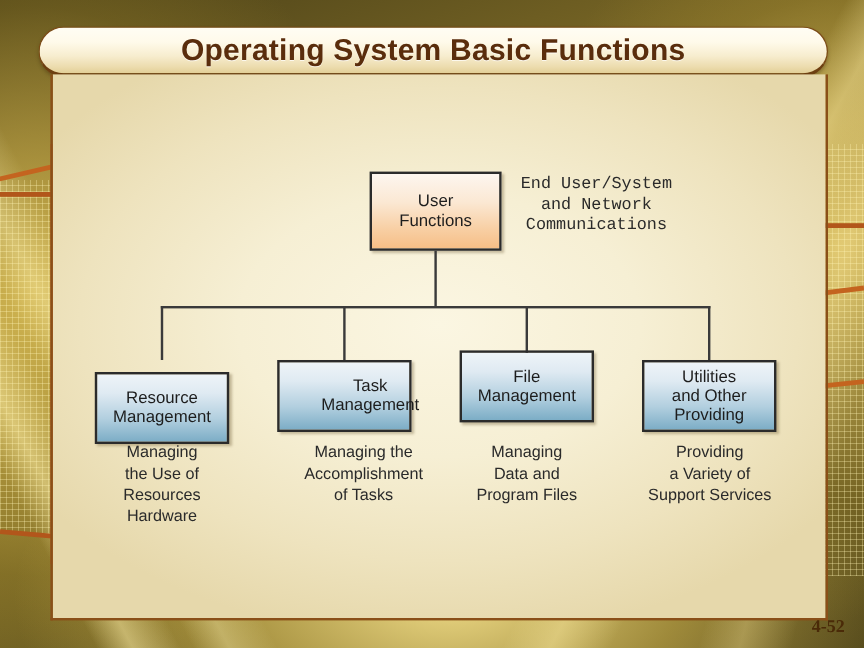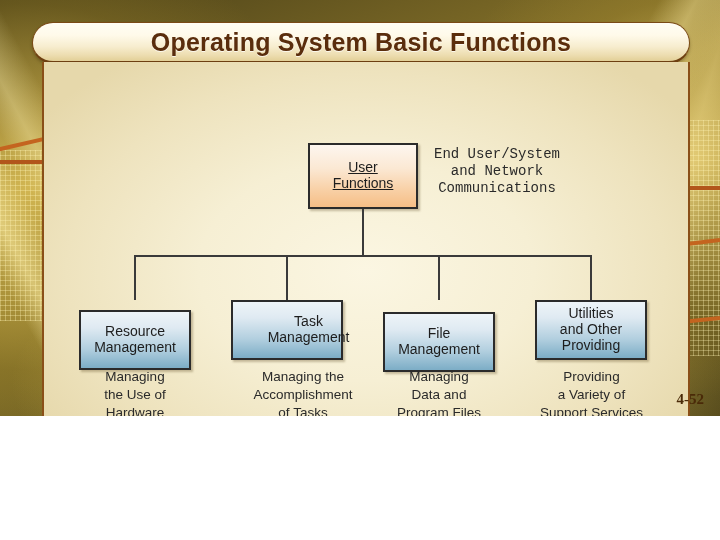--- a/index.html
+++ b/index.html
@@ -7,21 +7,21 @@
   html, body {
     width: 720px;
     height: 540px;
     overflow: hidden;
     font-family: "Liberation Sans", sans-serif;
   }
 
   #slide {
     position: relative;
     width: 720px;
-    height: 416px;
+    height: 540px;
     background: #7dd3fc;
     overflow: hidden;
   }
 
   
   .bg-base {
     position: absolute;
     inset: 0;
     background:
       radial-gradient(ellipse 70% 50% at 52% 92%, rgba(245,225,140,.95) 0%, rgba(214,186,82,.55) 38%, rgba(120,100,30,0) 72%),
@@ -189,21 +189,21 @@
   <div class="rule soft" style="right:0; top:238px; width:60px; height:4px; transform:rotate(-7deg); transform-origin:right center;"></div>
   <div class="rule soft" style="right:0; top:316px; width:60px; height:4px; transform:rotate(-6deg); transform-origin:right center;"></div>
 
   <div id="title-bar">
     <span id="title-text">Operating System Basic Functions</span>
   </div>
 
   <div id="content-panel">
     <div id="diagram">
 
-      <div class="node root" style="left:264px; top:81px; width:110px; height:66px;text-decoration:underline;">
+      <div class="node root" style="left:264px; top:81px; width:110px; height:66px;">
         <div>
           <div>User</div>
           <div>Functions</div>
         </div>
       </div>
 
       <div class="side-note" style="left:378px; top:84px; width:150px;">
         <div>End User/System</div>
         <div>and Network</div>
         <div>Communications</div>
@@ -219,37 +219,37 @@
 
       <div class="node leaf" style="left:35px; top:248px; width:112px; height:60px;">
         <div>
           <div>Resource</div>
           <div>Management</div>
         </div>
       </div>
       <div class="caption" style="left:26px; top:306px; width:130px;">
         <div>Managing</div>
         <div>the Use of</div>
+        <div>Resources</div>
         <div>Hardware</div>
-        <div>Resources</div>
       </div>
 
       <div class="node leaf" style="left:187px; top:238px; width:112px; height:60px;padding-left:43px;">
         <div>
           <div>Task</div>
           <div>Management</div>
         </div>
       </div>
       <div class="caption" style="left:184px; top:306px; width:150px;">
         <div>Managing the</div>
         <div>Accomplishment</div>
         <div>of Tasks</div>
       </div>
 
-      <div class="node leaf" style="left:339px; top:250px; width:112px; height:60px;">
+      <div class="node leaf" style="left:339px; top:230px; width:112px; height:60px;">
         <div>
           <div>File</div>
           <div>Management</div>
         </div>
       </div>
       <div class="caption" style="left:325px; top:306px; width:140px;">
         <div>Managing</div>
         <div>Data and</div>
         <div>Program Files</div>
       </div>

